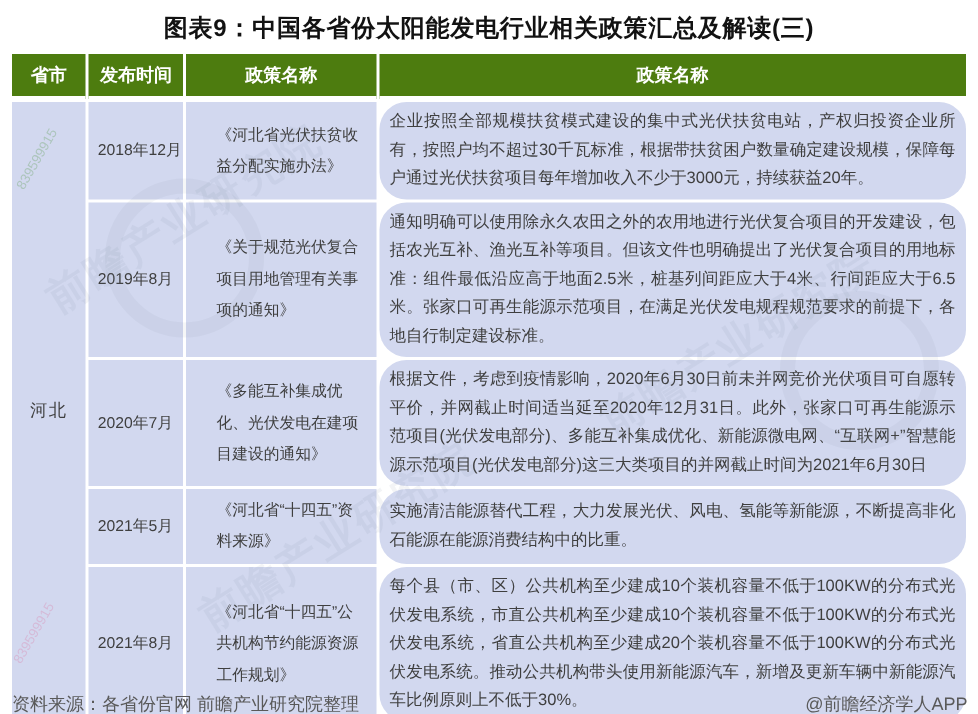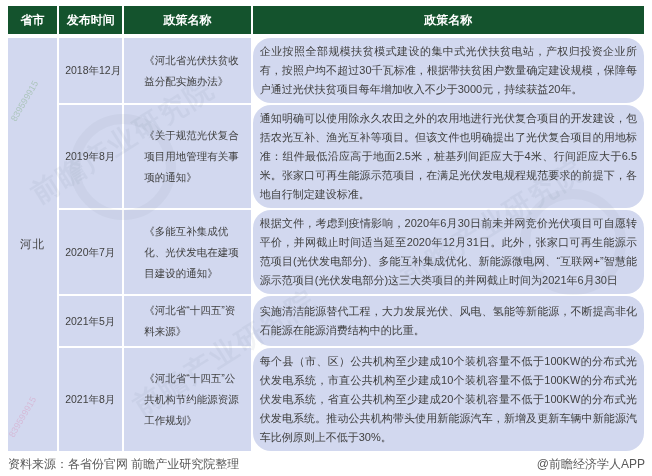--- a/index.html
+++ b/index.html
@@ -26,21 +26,21 @@
     width:640px;
     margin:4px auto 0;
     position:relative;
     z-index:1;
   }
   col.c1{width:49px;}
   col.c2{width:63px;}
   col.c3{width:126px;}
   col.c4{width:390px;}
   th{
-    background:#14532d;
+    background:#4d7c0f;
     color:#ffffff;
     font-size:12px;
     font-weight:bold;
     height:28px;
     text-align:center;
     padding:0 2px;
     border-bottom:2px solid #ffffff;
   }
   td{
     background:#D2D8EF;
@@ -110,20 +110,21 @@
   .wmc2{left:520px;top:185px;}
   .wm-digits{font-size:9px;font-weight:normal;transform:rotate(-60deg);}
   .wmd1{left:2px;top:92px;color:#7fae7f;opacity:0.45;}
   .wmd2{left:0px;top:408px;color:#d98fb5;opacity:0.40;}
 </style>
 </head>
 <body>
 
 <div class="page">
 
+  <div class="title">图表9：中国各省份太阳能发电行业相关政策汇总及解读(三)</div>
 
   <table class="policy">
     <colgroup>
       <col class="c1">
         <col class="c2">
         <col class="c3">
         <col class="c4">
     </colgroup>
     <thead>
       <tr>

